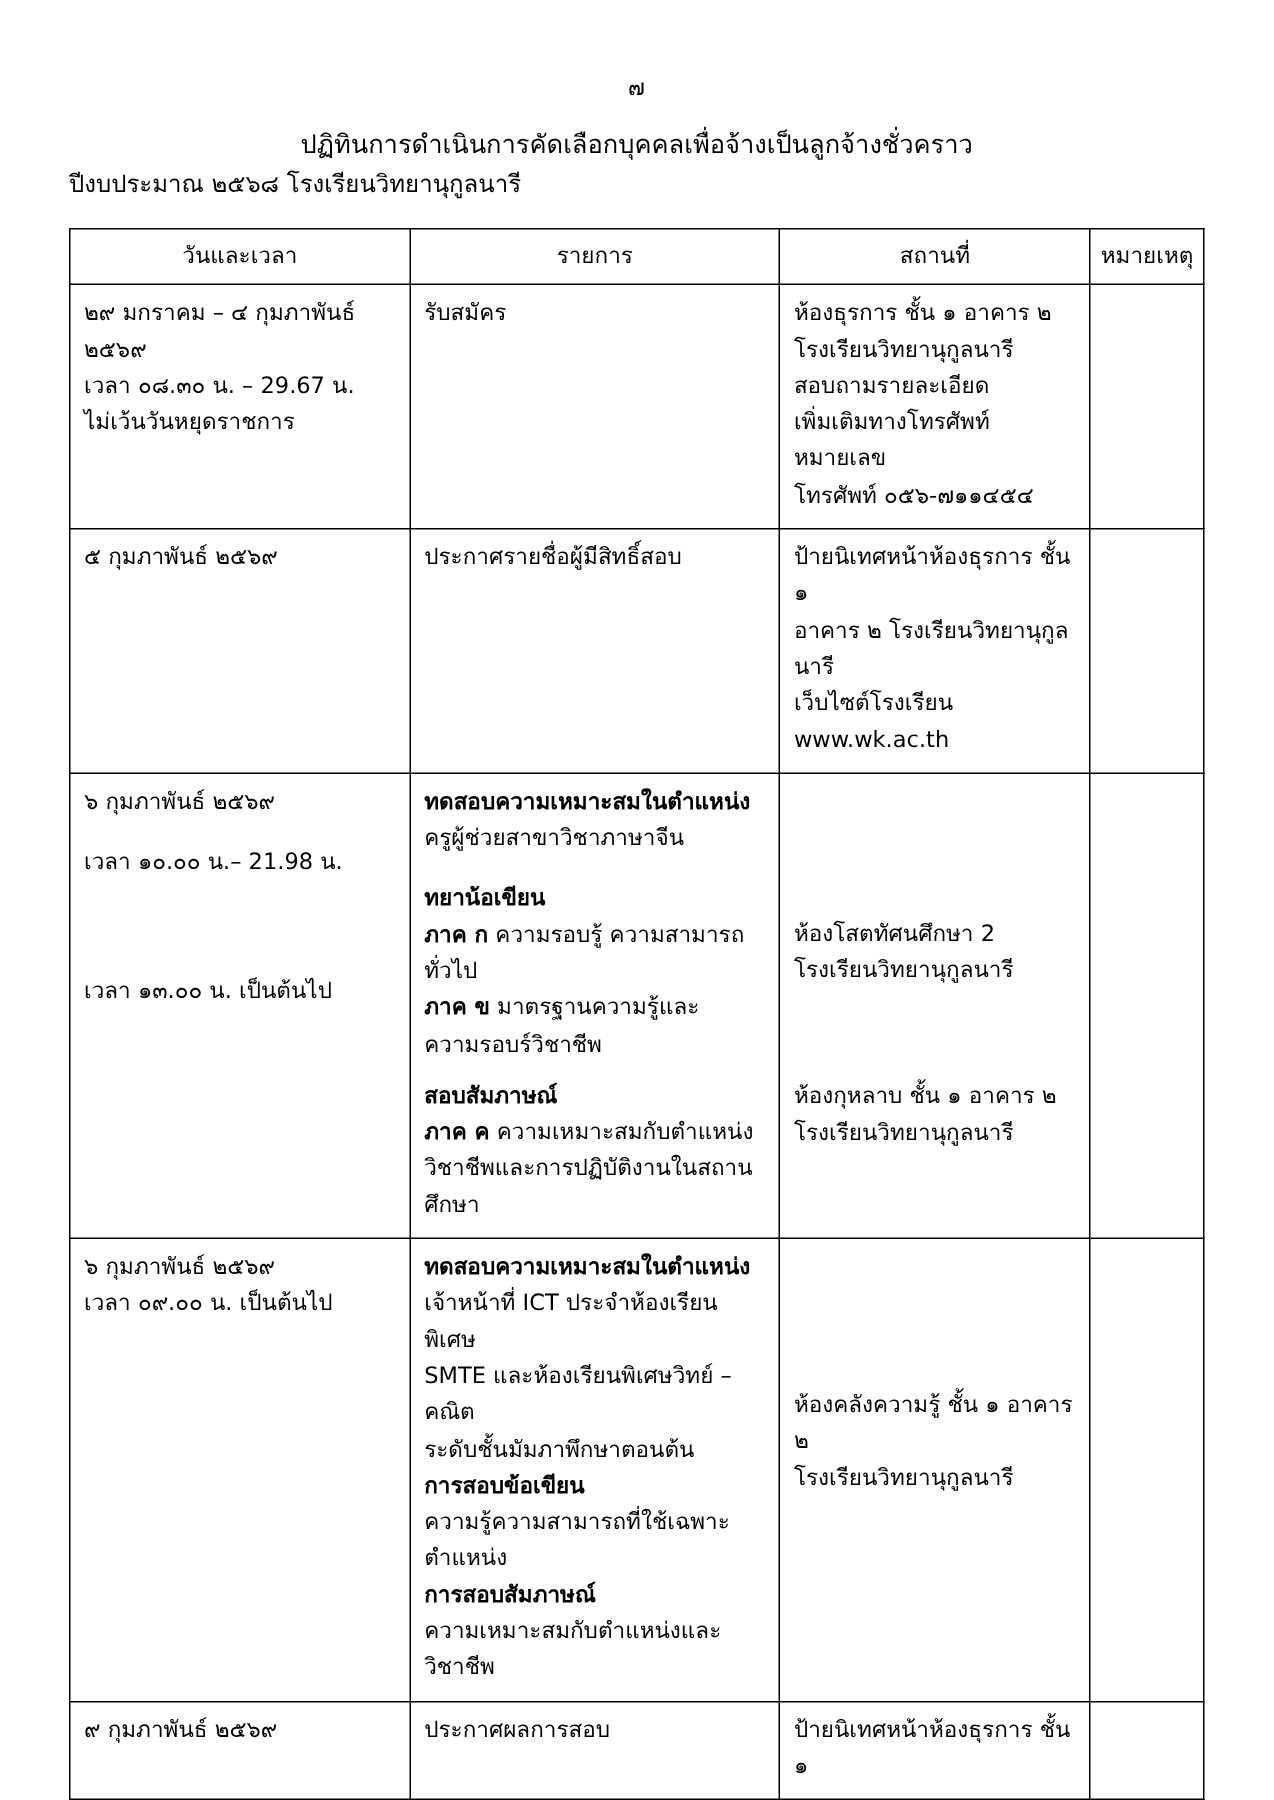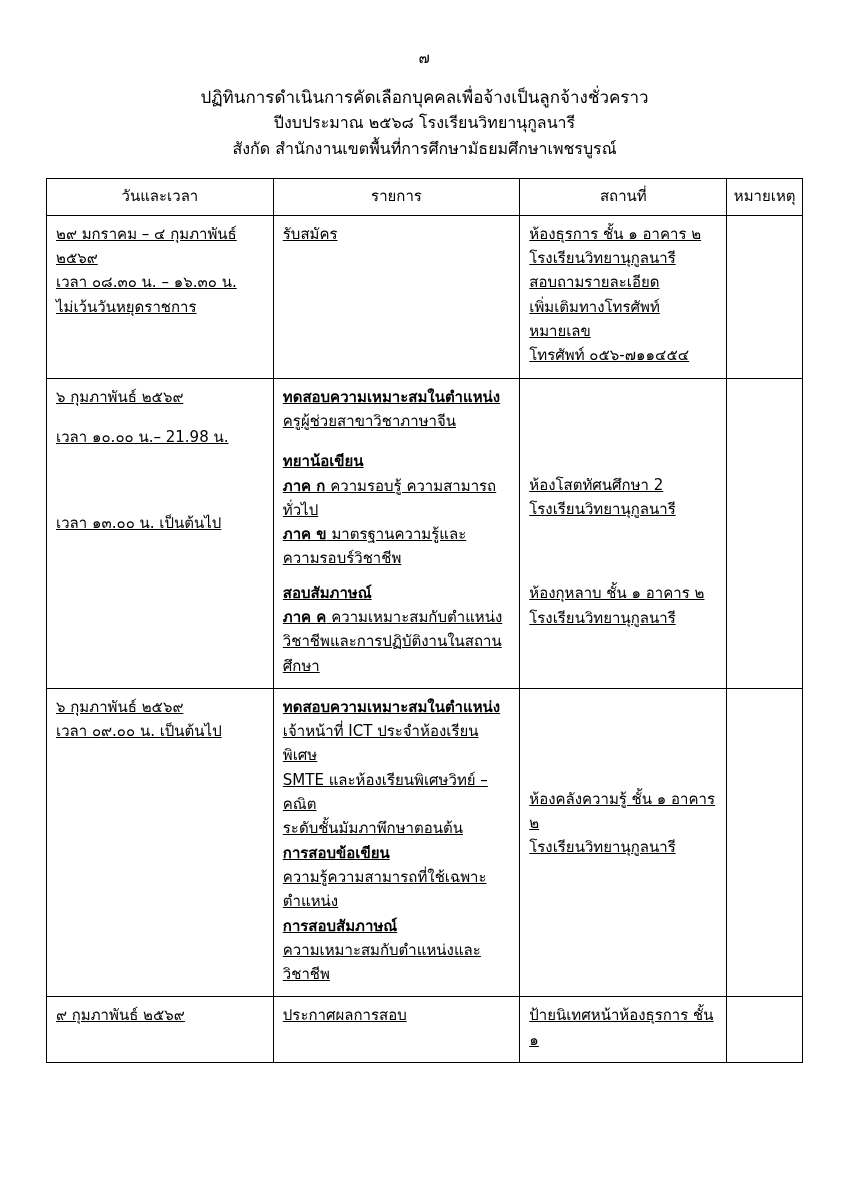--- a/index.html
+++ b/index.html
@@ -28,21 +28,21 @@
     margin-bottom: 14px;
     letter-spacing: 0.5px;
   }
   .doc-title {
     text-align: center;
     font-size: 17px;
     font-weight: normal;
     line-height: 1.55;
   }
   .doc-subtitle {
-    text-align: center;
+    text-align: left;
     font-size: 16px;
     line-height: 1.6;
   }
   table.schedule {
     width: 100%;
     border-collapse: collapse;
     margin-top: 16px;
     table-layout: fixed;
   }
   table.schedule th,
@@ -58,36 +58,35 @@
     text-align: center;
     font-weight: normal;
     padding: 5px 6px 7px 6px;
     vertical-align: middle;
   }
   col.c-datetime { width: 30.0%; }
   col.c-item     { width: 32.6%; }
   col.c-place    { width: 27.4%; }
   col.c-remark   { width: 10.0%; }
 
-  .cell-line { display: block; text-decoration: underline; }
+  .cell-line { display: block; }
   .cell-line.bold { font-weight: bold; }
   .cell-line.spacer-before { margin-top: 16px; }
   .cell-line.gap-sm { margin-top: 10px; }
   .inline-bold { font-weight: bold; }
 </style>
 </head>
 <body>
 
 <div class="page">
 
   <div class="page-number">๗</div>
 
   <div class="doc-title">ปฏิทินการดำเนินการคัดเลือกบุคคลเพื่อจ้างเป็นลูกจ้างชั่วคราว</div>
   <div class="doc-subtitle">ปีงบประมาณ ๒๕๖๘ โรงเรียนวิทยานุกูลนารี</div>
-  <div class="doc-subtitle">สังกัด สำนักงานเขตพื้นที่การศึกษามัธยมศึกษาเพชรบูรณ์</div>
 
   <table class="schedule">
     <colgroup>
       <col class="c-datetime">
       <col class="c-item">
       <col class="c-place">
       <col class="c-remark">
     </colgroup>
     <thead>
       <tr>
@@ -95,36 +94,50 @@
         <th>รายการ</th>
         <th>สถานที่</th>
         <th>หมายเหตุ</th>
       </tr>
     </thead>
     <tbody>
 
       <tr>
         <td>
           <span class="cell-line">๒๙ มกราคม – ๔ กุมภาพันธ์ ๒๕๖๙</span>
-          <span class="cell-line">เวลา ๐๘.๓๐ น. – ๑๖.๓๐ น.</span>
+          <span class="cell-line">เวลา ๐๘.๓๐ น. – 29.67 น.</span>
           <span class="cell-line">ไม่เว้นวันหยุดราชการ</span>
         </td>
         <td>
           <span class="cell-line">รับสมัคร</span>
         </td>
         <td>
           <span class="cell-line">ห้องธุรการ ชั้น ๑ อาคาร ๒</span>
           <span class="cell-line">โรงเรียนวิทยานุกูลนารี</span>
           <span class="cell-line">สอบถามรายละเอียด</span>
           <span class="cell-line">เพิ่มเติมทางโทรศัพท์ หมายเลข</span>
           <span class="cell-line">โทรศัพท์ ๐๕๖-๗๑๑๔๕๔</span>
         </td>
         <td></td>
       </tr>
 
+      <tr>
+        <td>
+          <span class="cell-line">๕ กุมภาพันธ์ ๒๕๖๙</span>
+        </td>
+        <td>
+          <span class="cell-line">ประกาศรายชื่อผู้มีสิทธิ์สอบ</span>
+        </td>
+        <td>
+          <span class="cell-line">ป้ายนิเทศหน้าห้องธุรการ ชั้น ๑</span>
+          <span class="cell-line">อาคาร ๒ โรงเรียนวิทยานุกูลนารี</span>
+          <span class="cell-line">เว็บไซต์โรงเรียน www.wk.ac.th</span>
+        </td>
+        <td></td>
+      </tr>
 
       <tr>
         <td>
           <span class="cell-line">๖ กุมภาพันธ์ ๒๕๖๙</span>
           <span class="cell-line spacer-before">เวลา ๑๐.๐๐ น.– 21.98 น.</span>
           <span class="cell-line" style="margin-top:62px">เวลา ๑๓.๐๐ น. เป็นต้นไป</span>
         </td>
         <td>
           <span class="cell-line bold">ทดสอบความเหมาะสมในตำแหน่ง</span>
           <span class="cell-line">ครูผู้ช่วยสาขาวิชาภาษาจีน</span>

